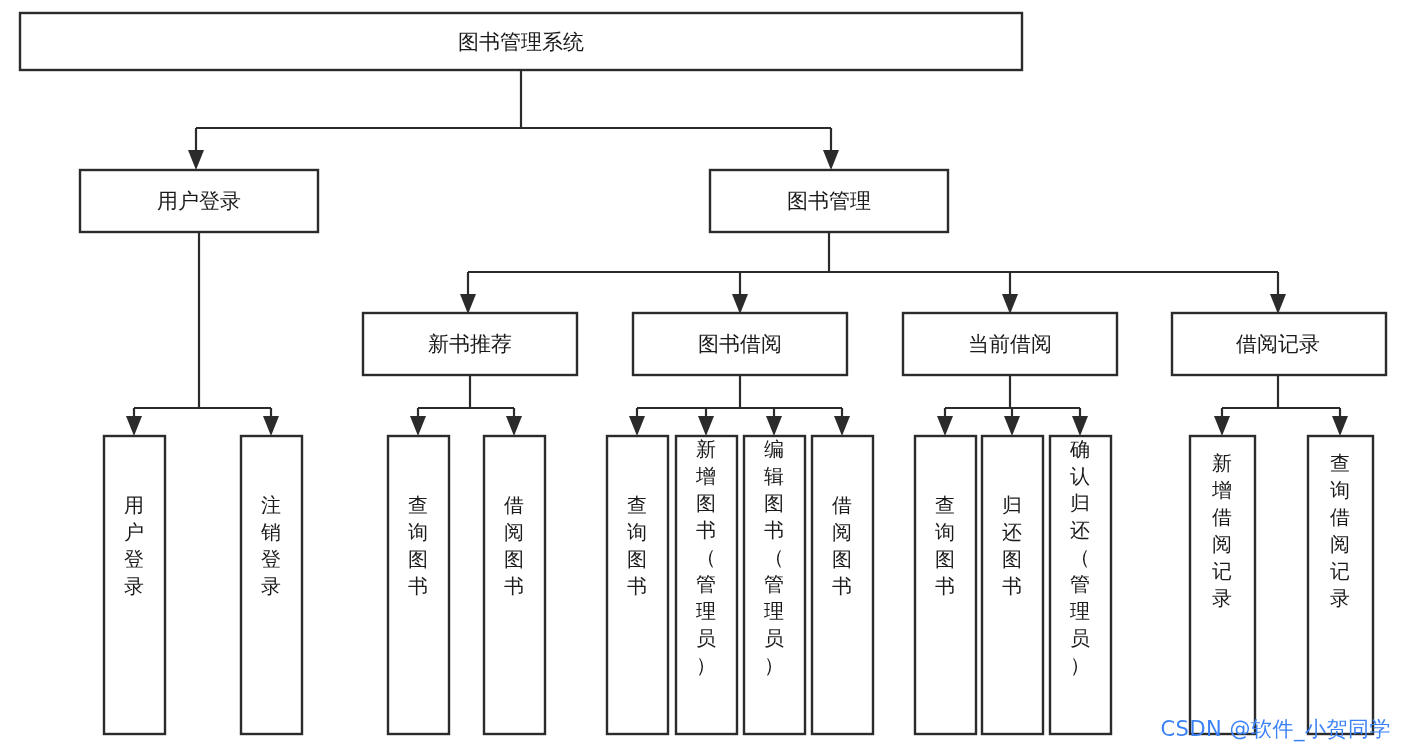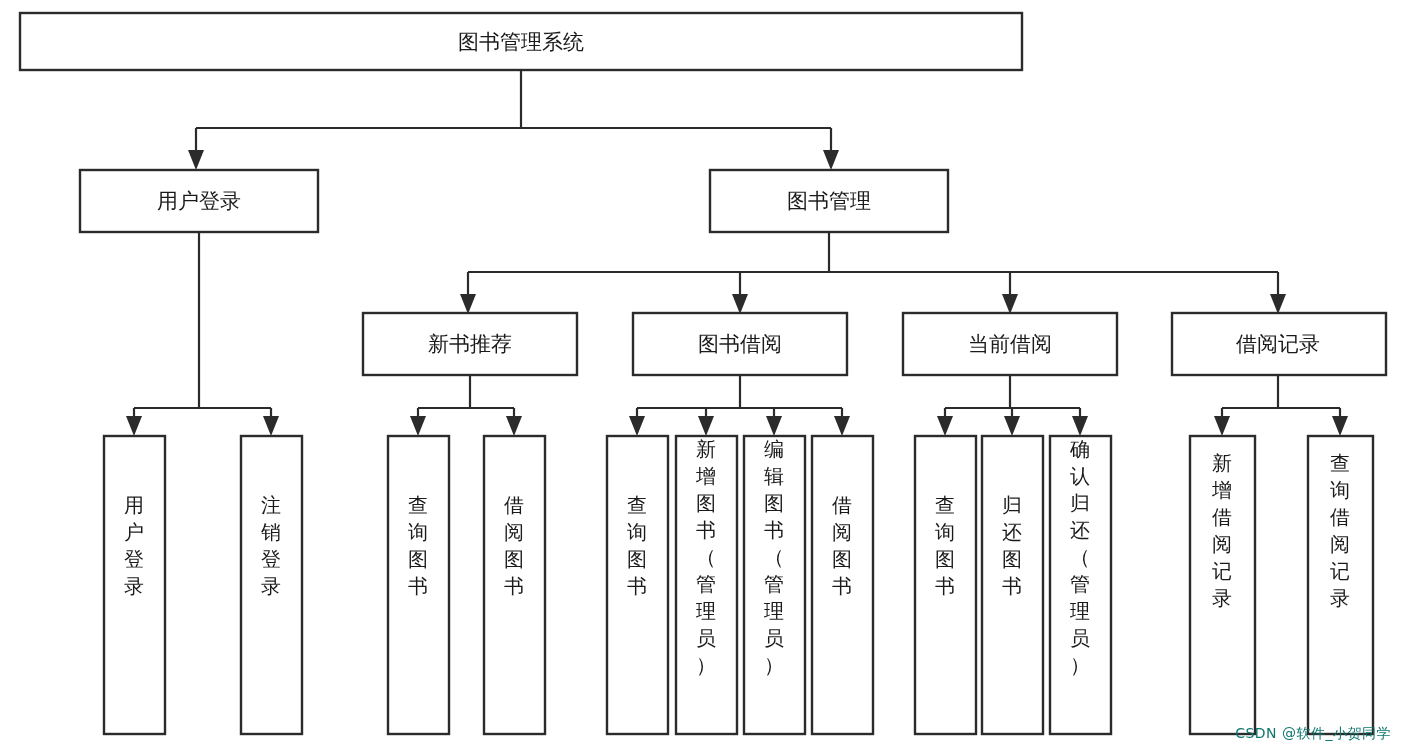--- a/index.html
+++ b/index.html
@@ -54,22 +54,22 @@
     font-family: "DejaVu Sans", "Liberation Sans", sans-serif;
     font-size: 20px;
     fill: #1a1a1a;
     text-anchor: middle;
   }
   .watermark {
     position: absolute;
     right: 14px;
     bottom: 4px;
     font-family: "DejaVu Sans", "Liberation Sans", sans-serif;
-    font-size: 14px;
-    color: #0f766e;
+    font-size: 21px;
+    color: #3b82f6;
     letter-spacing: 0.5px;
     white-space: nowrap;
     pointer-events: none;
   }
 </style>
 </head>
 <body>
 
 <div id="diagram-root">
 

